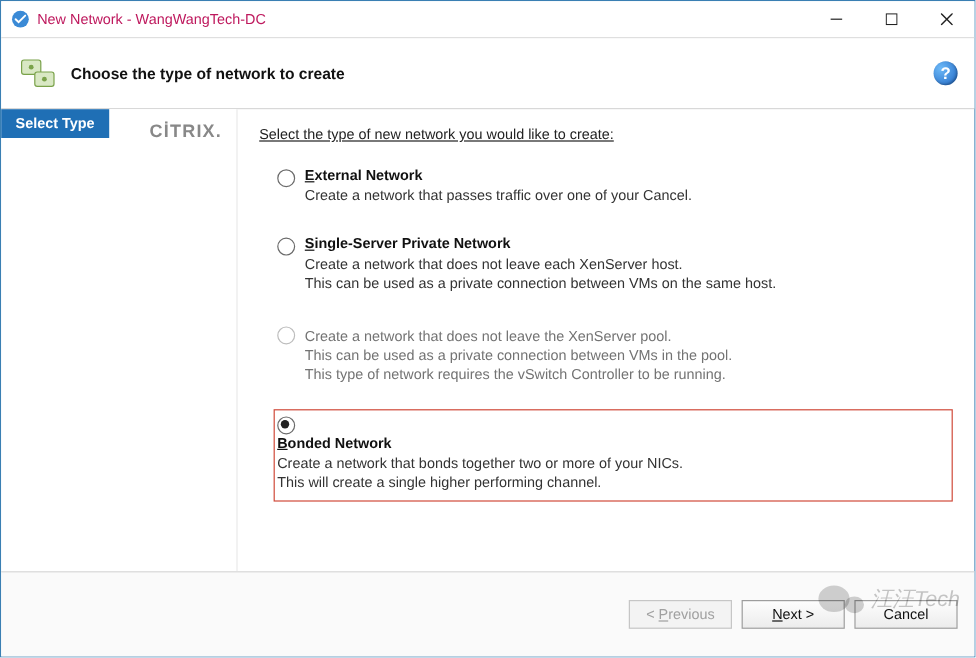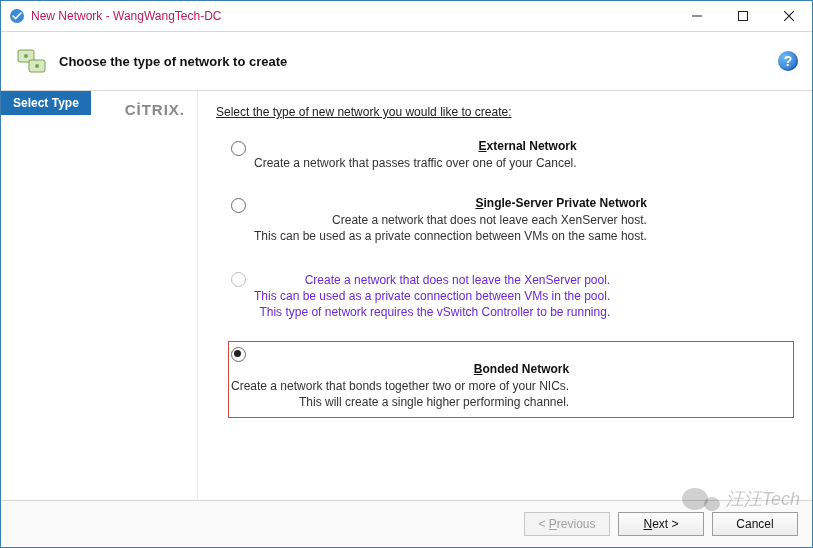--- a/index.html
+++ b/index.html
@@ -20,33 +20,33 @@
   .body{flex:1;display:flex;border-top:1px solid #d8d8d8;min-height:0;}
   .sidebar{width:196px;background:#fff;border-right:1px solid #e9e9e9;display:flex;flex-direction:row;}
   .step{height:24px;line-height:24px;padding:0 12px;color:#333;}
   .step.active{background:#1f6fb5;color:#fff;font-weight:600;}
   .sidebar-spacer{flex:1;}
   .brand{padding:10px 12px 12px;color:#888;font-weight:700;letter-spacing:1px;font-size:15px;}
   .brand .dot{color:#888;}
   .content{flex:1;padding:14px 18px 10px 18px;overflow:auto;}
   .prompt{color:#222;margin-bottom:16px;text-decoration:underline;}
   .options{padding-left:12px;}
-  .opt{display:flex;align-items:flex-start;margin-bottom:14px;padding:3px 6px 6px 2px;border:1px solid transparent;text-align:right;}
+  .opt{display:flex;align-items:flex-start;margin-bottom:14px;padding:3px 6px 6px 2px;border:1px solid transparent;}
   .opt.highlight{border:1px solid #d04a3a;flex-direction:column;}
   .opt .radio{width:13px;height:13px;border:1px solid #6b6b6b;border-radius:50%;margin:2px 8px 0 0;flex:0 0 auto;position:relative;background:#fff;}
   .opt.selected .radio::after{content:"";position:absolute;left:2px;top:2px;width:7px;height:7px;border-radius:50%;background:#222;}
   .opt.disabled .radio{border-color:#bdbdbd;}
   .opt.disabled{color:#a9a9a9;}
   .opt .text .lbl{font-weight:700;color:#111;}
   .opt .text .lbl .ul{text-decoration:underline;}
   .opt.disabled .text .lbl{color:#a9a9a9;}
   .opt .text .desc{color:#333;margin-top:2px;line-height:1.35;}
-  .opt.disabled .text .desc{color:#6d28d9;}
+  .opt.disabled .text .desc{color:#737373;}
   
-  .footer{height:46px;border-top:1px solid #d8d8d8;display:flex;align-items:center;justify-content:flex-end;padding:0 14px;gap:8px;background:#fafafa;}
+  .footer{height:46px;border-top:1px solid #d8d8d8;display:flex;align-items:center;justify-content:flex-end;padding:12px 14px;gap:8px;background:#fafafa;}
   .btn{min-width:86px;height:24px;border:1px solid #9d9d9d;background:linear-gradient(#fdfdfd,#ececec);font-family:inherit;font-size:12px;color:#111;padding:0 10px;cursor:pointer;}
   .btn .ul{text-decoration:underline;}
   .btn:disabled{color:#a0a0a0;cursor:default;background:#f3f3f3;border-color:#c6c6c6;}
   .btn:disabled .ul{text-decoration:underline;}
   
   .watermark{position:absolute;right:12px;bottom:36px;display:flex;align-items:center;gap:6px;color:rgba(0,0,0,.22);font-size:18px;font-style:italic;pointer-events:none;}
   .watermark .bubble{width:26px;height:22px;border-radius:50%;background:rgba(0,0,0,.18);position:relative;}
   .watermark .bubble.small{width:16px;height:14px;margin-left:-10px;margin-top:10px;}
 </style>
 </head>

